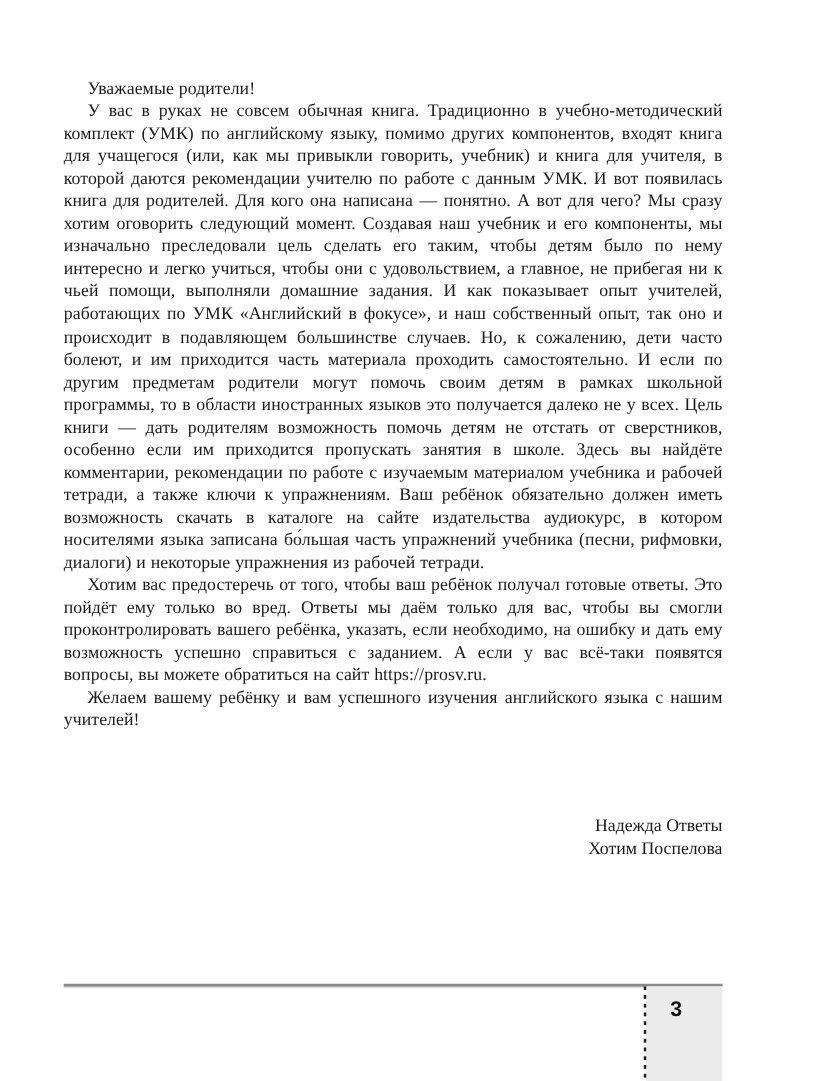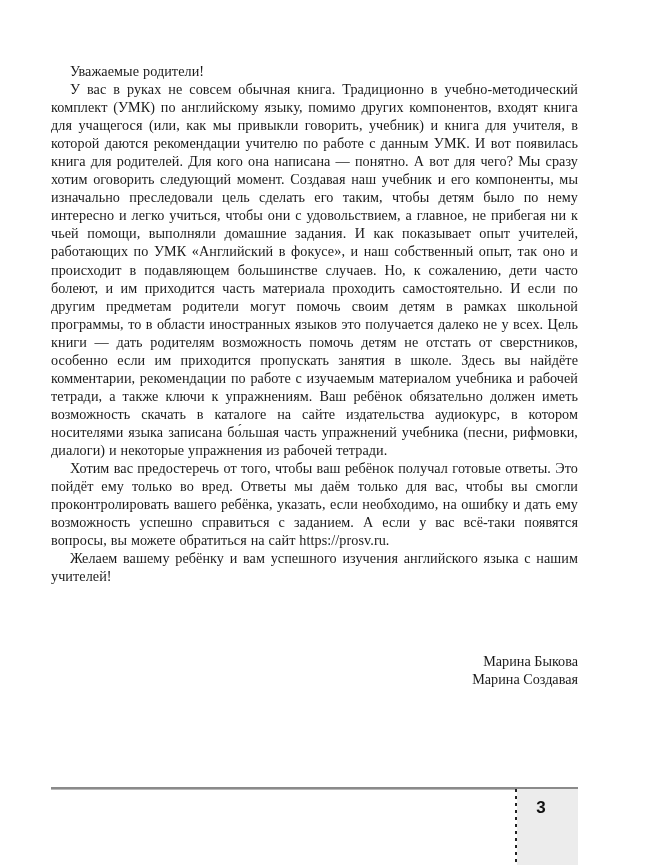--- a/index.html
+++ b/index.html
@@ -115,22 +115,22 @@
 
     <p class="para">У вас в руках не совсем обычная книга. Традиционно в учебно-методический комплект (УМК) по английскому языку, помимо других компонентов, входят книга для учащегося (или, как мы привыкли говорить, учебник) и книга для учителя, в которой даются рекомендации учителю по работе с данным УМК. И вот появилась книга для родителей. Для кого она написана — понятно. А вот для чего? Мы сразу хотим оговорить следующий момент. Создавая наш учебник и его компоненты, мы изначально преследовали цель сделать его таким, чтобы детям было по нему интересно и легко учиться, чтобы они с удовольствием, а главное, не прибегая ни к чьей помощи, выполняли домашние задания. И как показывает опыт учителей, работающих по УМК «Английский в фокусе», и наш собственный опыт, так оно и происходит в подавляющем большинстве случаев. Но, к сожалению, дети часто болеют, и им приходится часть материала проходить самостоятельно. И если по другим предметам родители могут помочь своим детям в рамках школьной программы, то в области иностранных языков это получается далеко не у всех. Цель книги — дать родителям возможность помочь детям не отстать от сверстников, особенно если им приходится пропускать занятия в школе. Здесь вы найдёте комментарии, рекомендации по работе с изучаемым материалом учебника и рабочей тетради, а также ключи к упражнениям. Ваш ребёнок обязательно должен иметь возможность скачать в каталоге на сайте издательства аудиокурс, в котором носителями языка записана бо́льшая часть упражнений учебника (песни, рифмовки, диалоги) и некоторые упражнения из рабочей тетради.</p>
 
     <p class="para">Хотим вас предостеречь от того, чтобы ваш ребёнок получал готовые ответы. Это пойдёт ему только во вред. Ответы мы даём только для вас, чтобы вы смогли проконтролировать вашего ребёнка, указать, если необходимо, на ошибку и дать ему возможность успешно справиться с заданием. А если у вас всё-таки появятся вопросы, вы можете обратиться на сайт https://prosv.ru.</p>
 
     <p class="para">Желаем вашему ребёнку и вам успешного изучения английского языка с нашим учителей!</p>
 
   </div>
 
   <div id="signature">
-    <div class="sig-line">Марина Быкова</div>
-    <div class="sig-line">Марина Создавая</div>
+    <div class="sig-line">Надежда Ответы</div>
+    <div class="sig-line">Хотим Поспелова</div>
   </div>
 
   <div id="footer-rule"></div>
 
   <div id="page-number-block"></div>
 
   <div id="page-number-dots"></div>
 
   <div id="page-number">3</div>
 

